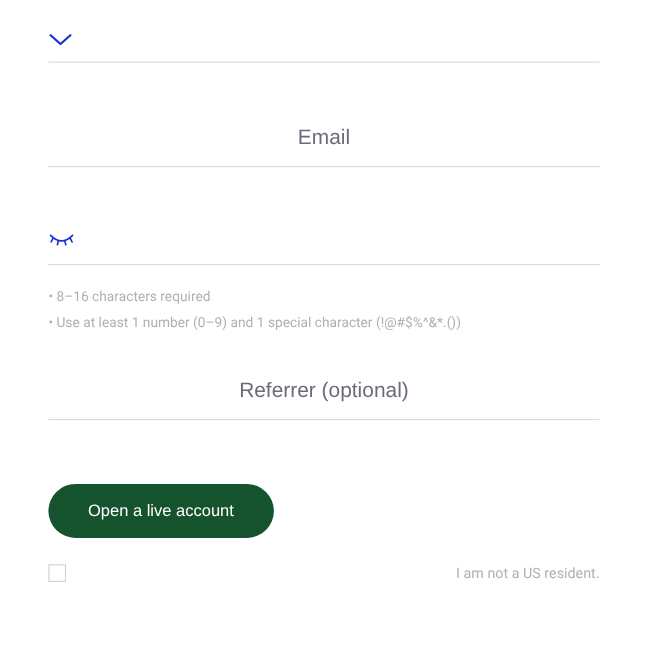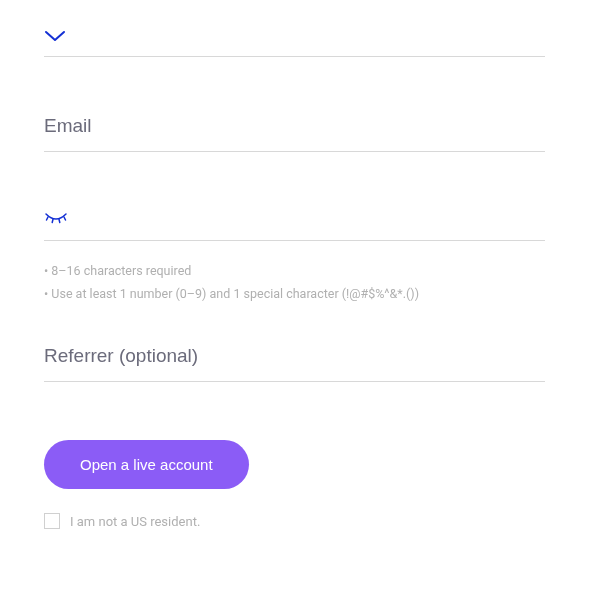--- a/index.html
+++ b/index.html
@@ -37,53 +37,55 @@
     .country-label {
       color: #1430d4;
     }
     .field-input {
       border: none;
       outline: none;
       font-size: 19px;
       color: #333;
       width: 100%;
       background: transparent;
+      text-align: center;
     }
     .field-input::placeholder {
       color: #6b6b7b;
     }
     .icon-wrap {
       display: flex;
       align-items: center;
       flex-shrink: 0;
     }
     .hints {
       margin-top: 8px;
       margin-bottom: 40px;
     }
     .hint-line {
       font-size: 12.5px;
       color: #b0b0b0;
       line-height: 1.85;
     }
     .submit-button {
-      background: #8b5cf6;
+      background: #14532d;
       color: #fff;
       border: none;
       border-radius: 28px;
       padding: 16px 36px;
       font-size: 15px;
       font-weight: 500;
       cursor: pointer;
     }
     .checkbox-row {
       display: flex;
       align-items: center;
       margin-top: 24px;
-      gap: 10px;
+      gap: 24px;
+      justify-content: space-between;
     }
     .checkbox {
       width: 16px;
       height: 16px;
       border: 1.5px solid #d0d0d0;
       background: #fff;
       cursor: pointer;
     }
     .checkbox-label {
       font-size: 13px;

